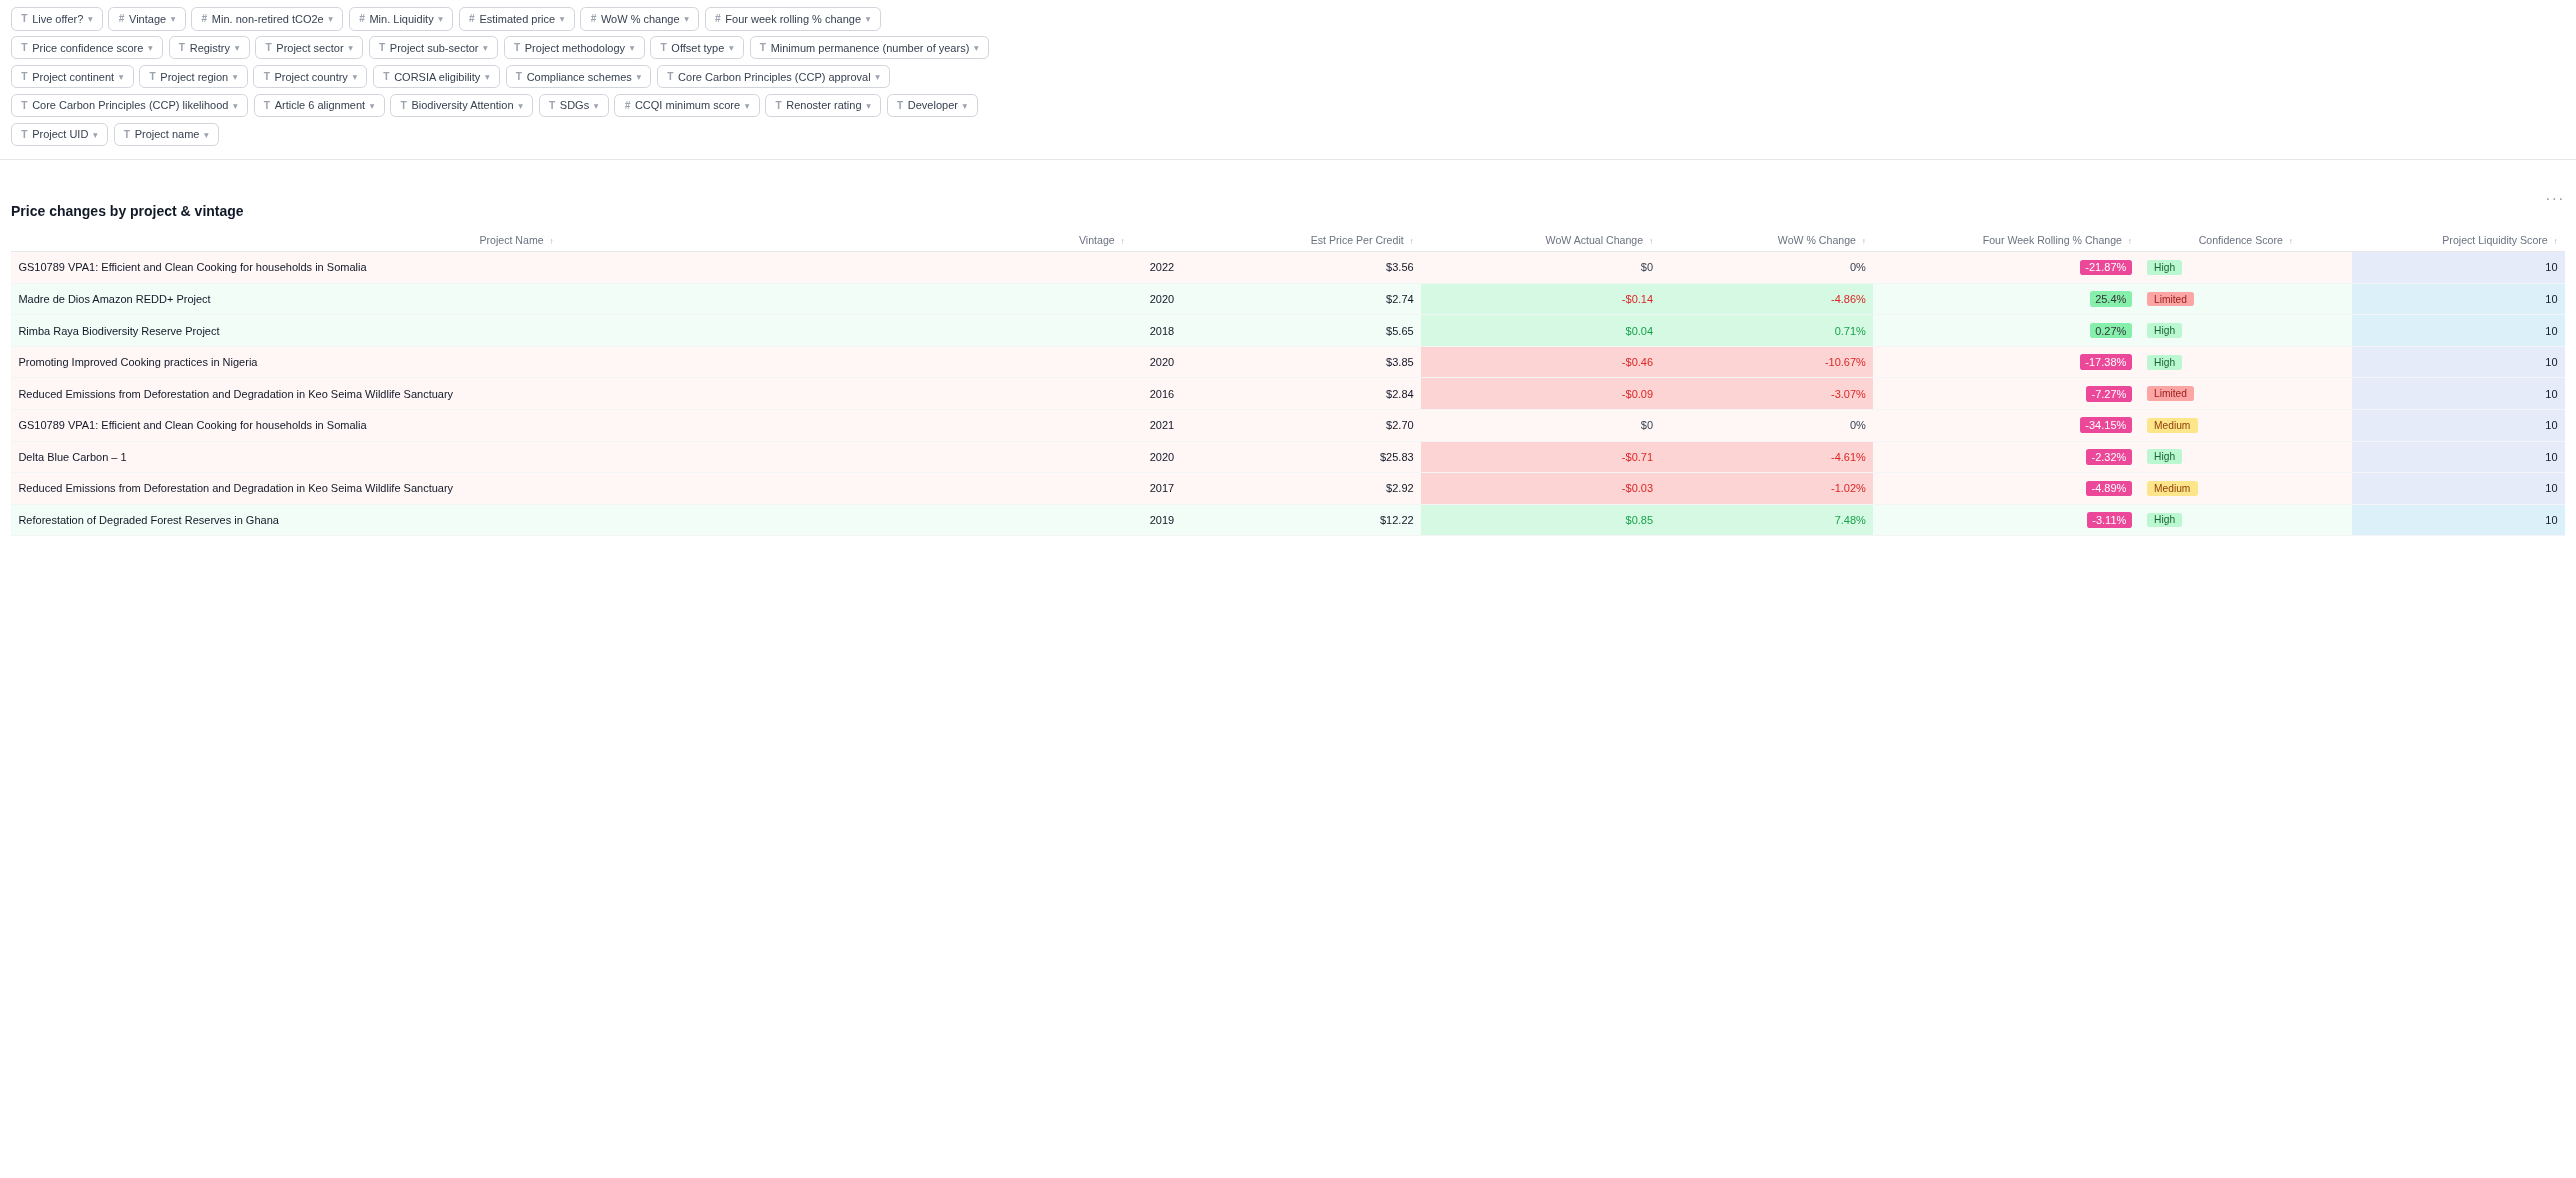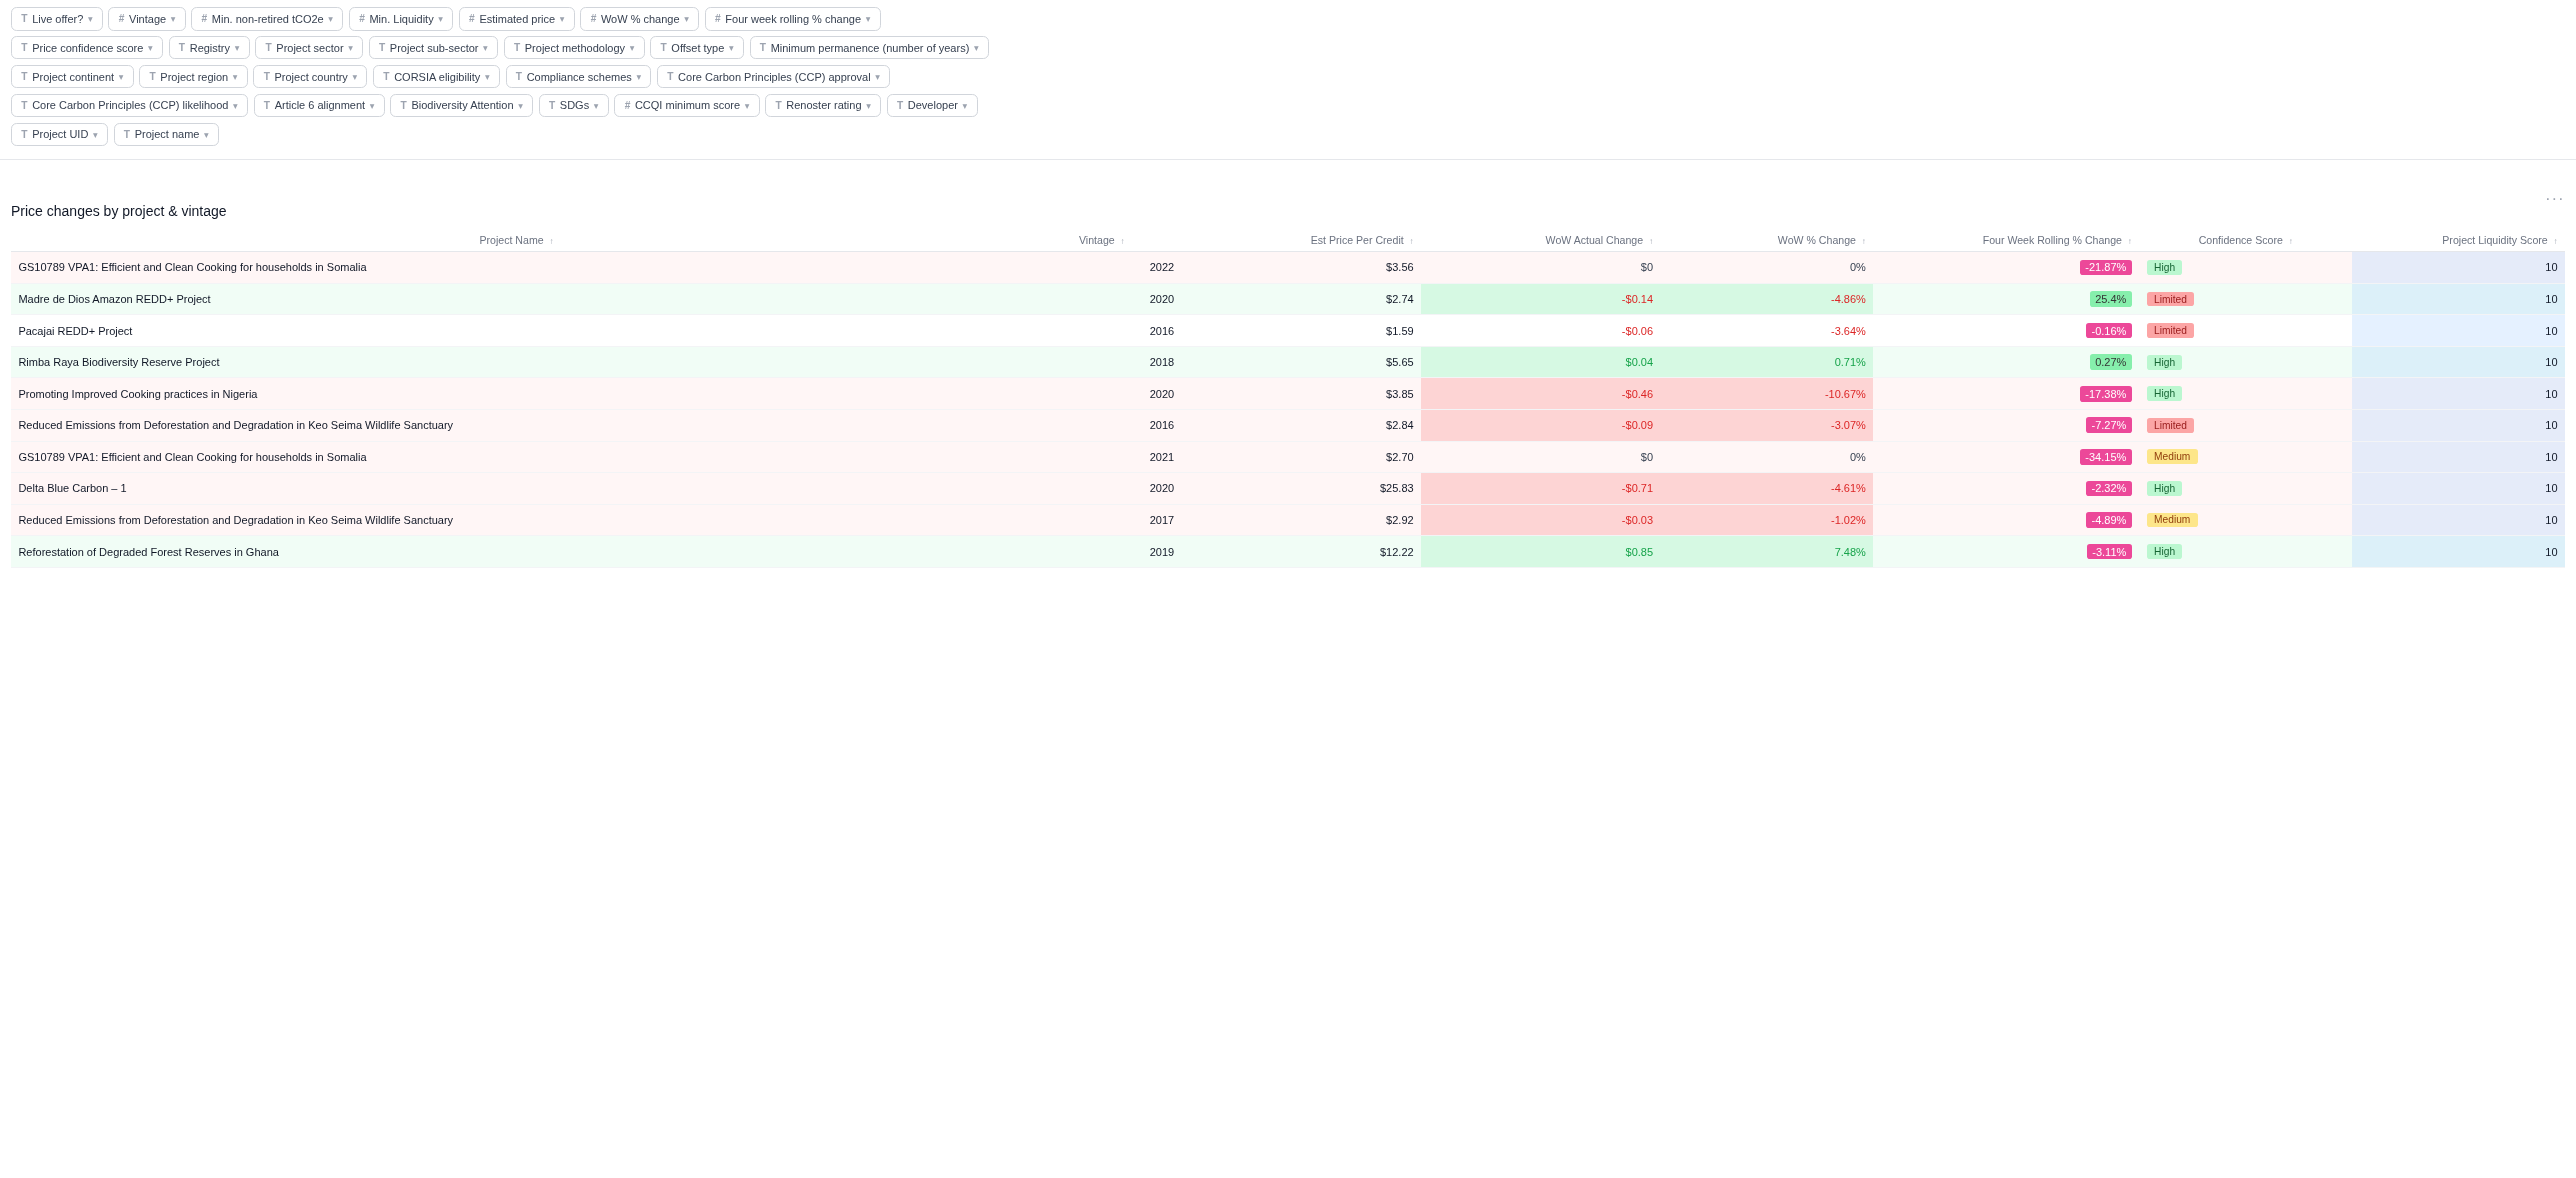--- a/index.html
+++ b/index.html
@@ -53,21 +53,21 @@
 
     .table-header-row {
       display: flex;
       justify-content: space-between;
       align-items: center;
       margin-bottom: 9.3px;
     }
 
     .table-title {
       font-size: 14px;
-      font-weight: 400;
+      font-weight: 700;
       color: #111827;
       margin-top: 32px;
     }
 
     .more-btn {
       color: #9ca3af;
       cursor: pointer;
       font-size: 16.7px;
       letter-spacing: 1.9px;
     }
@@ -368,30 +368,20 @@
         <tr style="background-color: rgba(187, 247, 208, 0.2);">
           <td class="col-project project-name">Madre de Dios Amazon REDD+ Project</td>
           <td class="col-vintage td-right">2020</td>
           <td class="col-est td-right">$2.74</td>
           <td class="col-wow-actual td-right" style="background-color: rgba(134, 239, 172, 0.25); color: rgb(220, 38, 38);">-$0.14</td>
           <td class="col-wow-pct td-right" style="background-color: rgba(134, 239, 172, 0.25); color: rgb(220, 38, 38);">-4.86%</td>
           <td class="col-fourwk td-right"><span class="cell-green">25.4%</span></td>
           <td class="col-conf"><span class="conf-limited">Limited</span></td>
           <td class="col-liq td-right" style="background-color: rgba(191, 219, 254, 0.4);">10</td>
         </tr>
-        <tr>
-          <td class="col-project project-name">Pacajai REDD+ Project</td>
-          <td class="col-vintage td-right">2016</td>
-          <td class="col-est td-right">$1.59</td>
-          <td class="col-wow-actual td-right" style="color: rgb(220, 38, 38);">-$0.06</td>
-          <td class="col-wow-pct td-right" style="color: rgb(220, 38, 38);">-3.64%</td>
-          <td class="col-fourwk td-right"><span class="cell-red">-0.16%</span></td>
-          <td class="col-conf"><span class="conf-limited">Limited</span></td>
-          <td class="col-liq td-right" style="background-color: rgba(191, 219, 254, 0.4);">10</td>
-        </tr>
         <tr style="background-color: rgba(187, 247, 208, 0.2);">
           <td class="col-project project-name">Rimba Raya Biodiversity Reserve Project</td>
           <td class="col-vintage td-right">2018</td>
           <td class="col-est td-right">$5.65</td>
           <td class="col-wow-actual td-right" style="background-color: rgba(134, 239, 172, 0.25); color: rgb(22, 163, 74);">$0.04</td>
           <td class="col-wow-pct td-right" style="background-color: rgba(134, 239, 172, 0.25); color: rgb(22, 163, 74);">0.71%</td>
           <td class="col-fourwk td-right"><span class="cell-green">0.27%</span></td>
           <td class="col-conf"><span class="conf-high">High</span></td>
           <td class="col-liq td-right" style="background-color: rgba(191, 219, 254, 0.4);">10</td>
         </tr>

